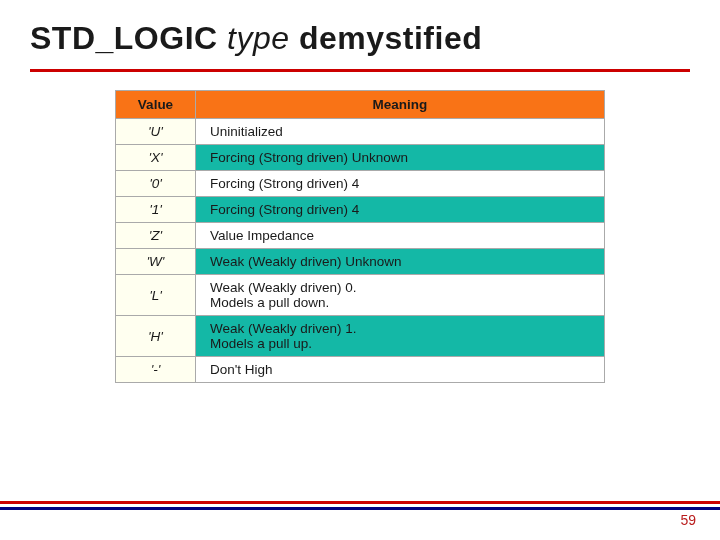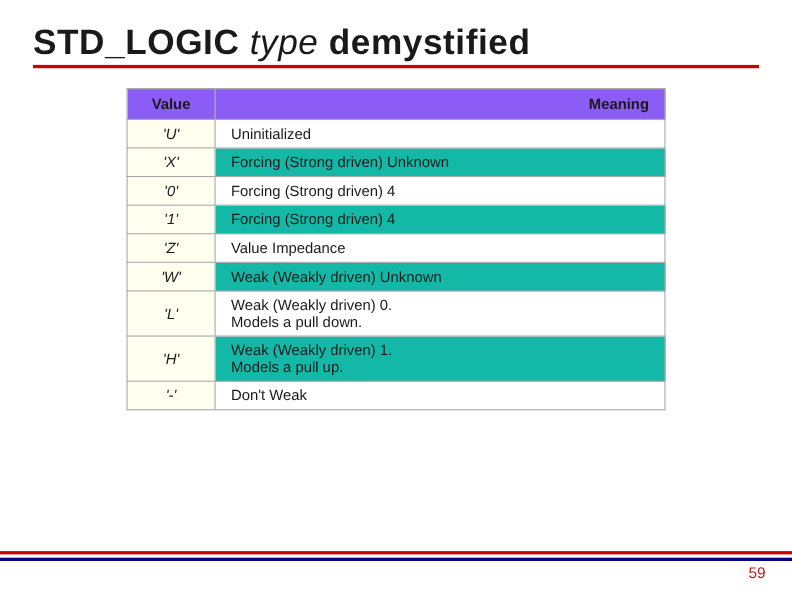--- a/index.html
+++ b/index.html
@@ -15,21 +15,21 @@
 
     .page-container {
       width: 720px;
       height: 540px;
       padding: 20px 30px 20px 30px;
       display: flex;
       flex-direction: column;
     }
 
     .title-area {
-      margin-bottom: 2px;
+      margin-bottom: 12px;
     }
 
     .title-text {
       font-size: 32px;
       font-weight: bold;
       color: #1a1a1a;
       letter-spacing: 0.5px;
     }
 
     .title-text .italic-word {
@@ -48,34 +48,34 @@
       justify-content: center;
     }
 
     table {
       border-collapse: collapse;
       width: 490px;
       font-size: 13.5px;
     }
 
     thead tr th {
-      background: #8b5cf6;
+      background: #f97316;
       border: 1px solid #aaaaaa;
       padding: 6px 14px;
       text-align: center;
       font-weight: bold;
       color: #1a1a1a;
     }
 
     thead tr th:first-child {
       width: 80px;
     }
 
     thead tr th:last-child {
-      text-align: right;
+      text-align: center;
     }
 
     tbody tr td {
       border: 1px solid #aaaaaa;
       padding: 5px 14px;
       color: #1a1a1a;
     }
 
     tbody tr td:first-child {
       text-align: center;
@@ -164,21 +164,21 @@
           <tr>
             <td>'L'</td>
             <td>Weak (Weakly driven) 0.<br>Models a pull down.</td>
           </tr>
           <tr>
             <td>'H'</td>
             <td>Weak (Weakly driven) 1.<br>Models a pull up.</td>
           </tr>
           <tr>
             <td>'-'</td>
-            <td>Don't Weak</td>
+            <td>Don't High</td>
           </tr>
         </tbody>
     </table>
   </div>
 </div>
 
 <div class="bottom-red-line"></div>
 <div class="bottom-blue-line"></div>
 <div class="page-number">59</div>
 

